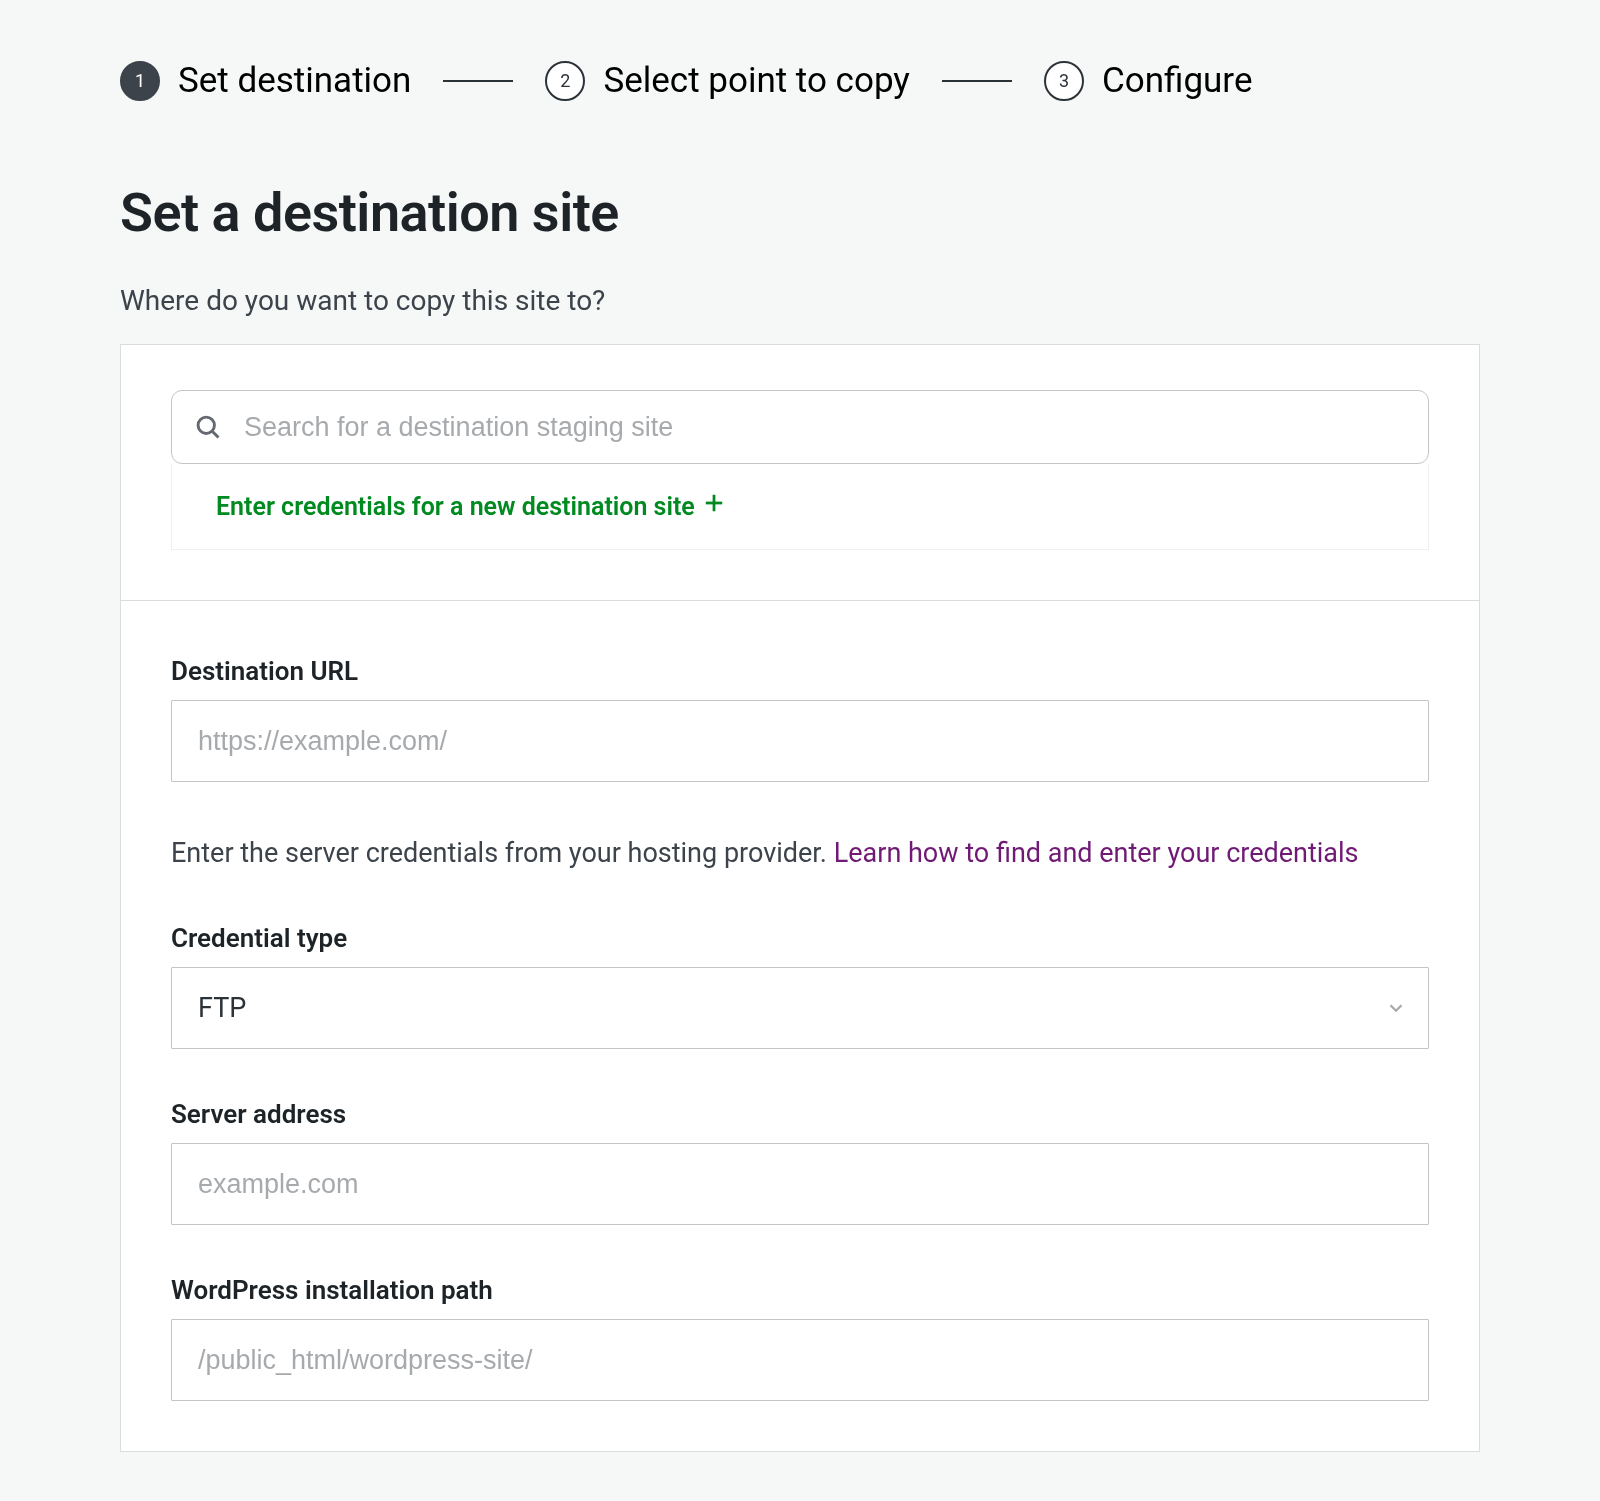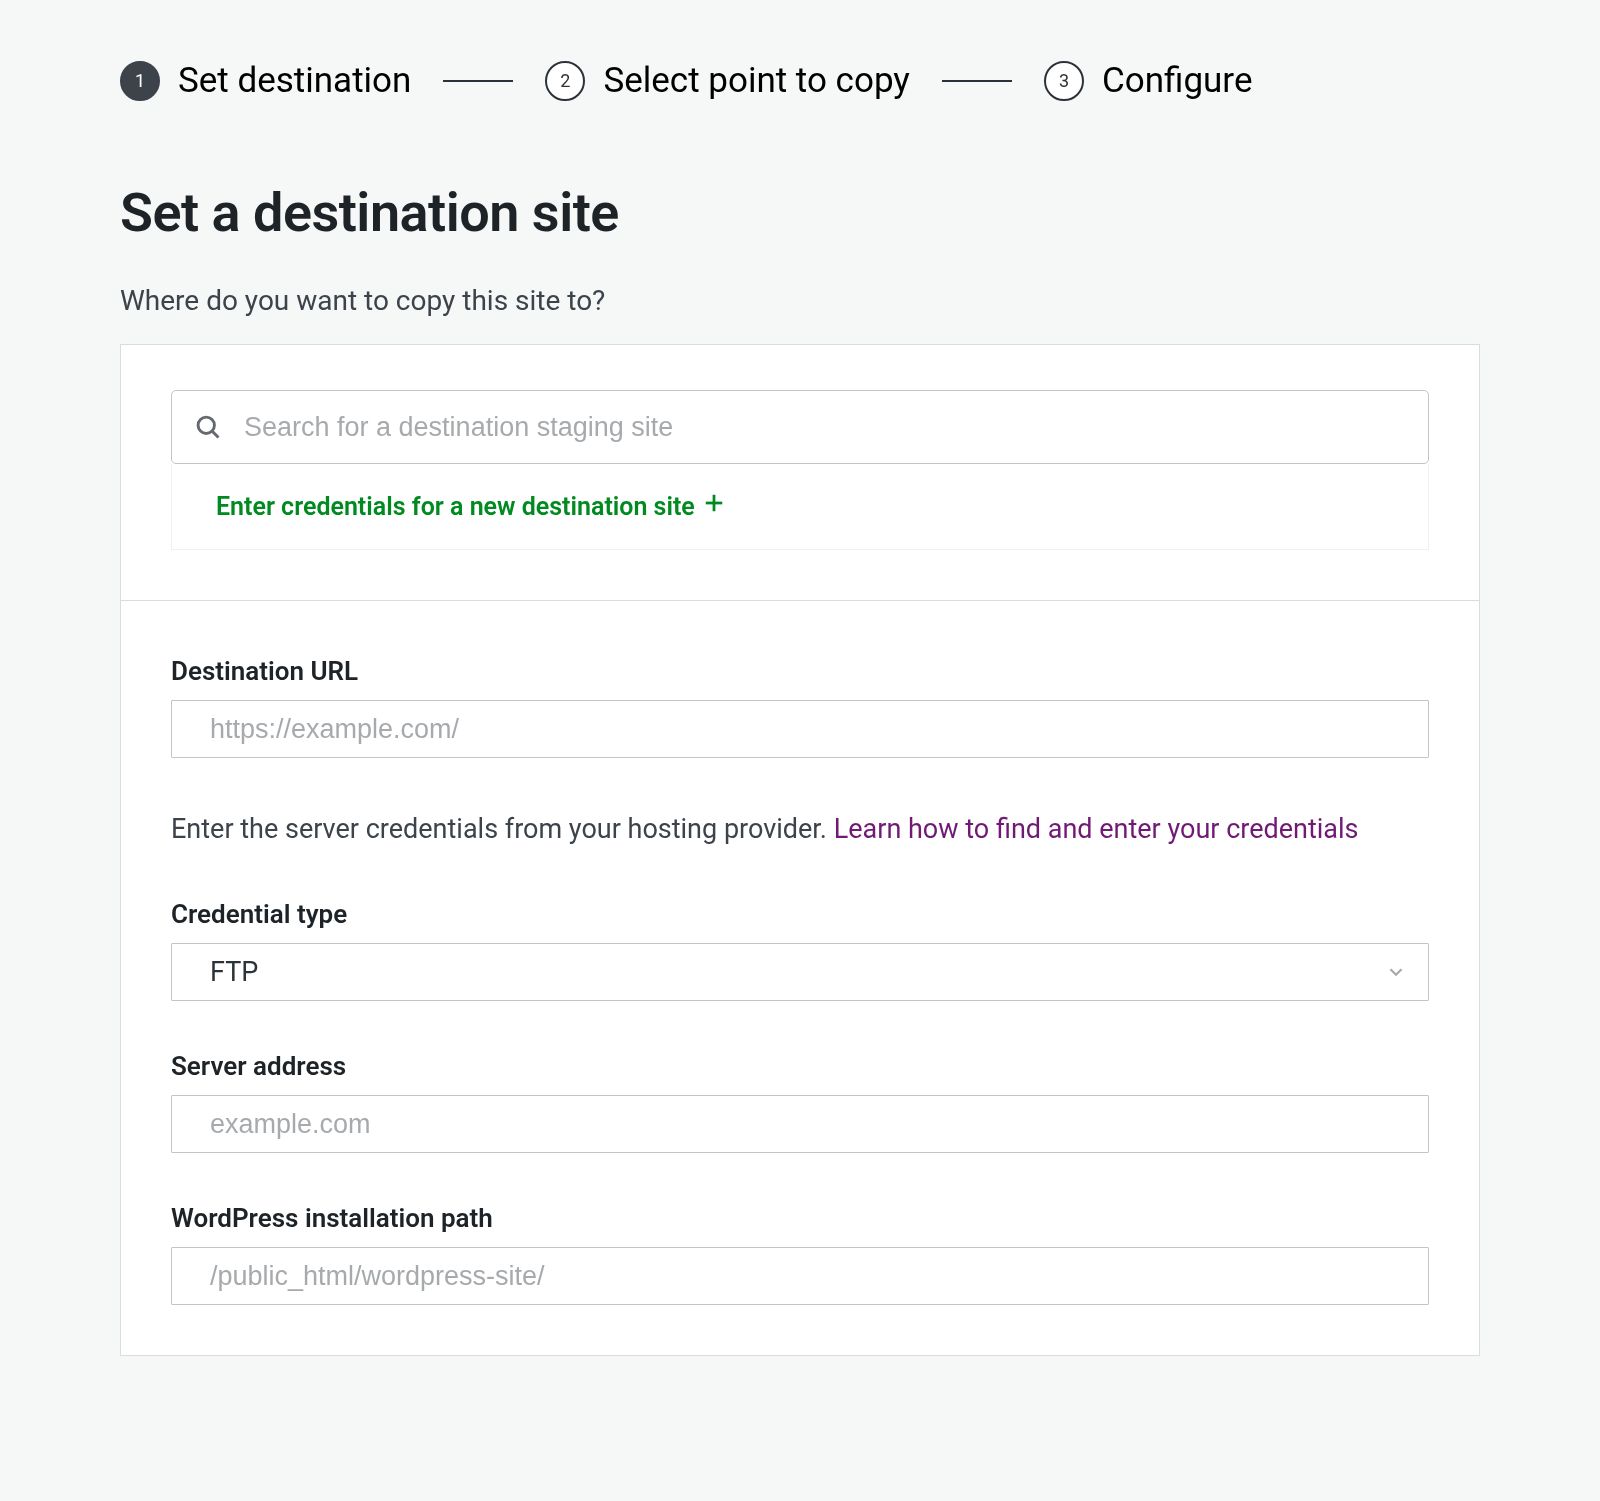--- a/index.html
+++ b/index.html
@@ -69,21 +69,21 @@
     border: 1px solid #dcdcde;
   }
   .search-section {
     padding: 45px 50px 50px 50px;
     border-bottom: 1px solid #dcdcde;
   }
   .search-box {
     display: flex;
     align-items: center;
     border: 1px solid #c3c4c7;
-    border-radius: 5px;
+    border-radius: 11px;
     height: 74px;
     padding: 0 22px;
     background: #fff;
   }
   .search-box input {
     border: none;
     outline: none;
     font-size: 27px;
     flex: 1;
     color: #2c3338;
@@ -132,25 +132,25 @@
   .port-col { width: 310px; flex-shrink: 0; }
   label.field-label {
     display: block;
     font-size: 26px;
     font-weight: 600;
     color: #1d2327;
     margin-bottom: 14px;
   }
   .text-input, .select-box {
     width: 100%;
-    height: 58px;
+    height: 82px;
     border: 1px solid #c3c4c7;
     border-radius: 1px;
     font-size: 27px;
-    padding: 0 38px;
+    padding: 0 26px;
     background: #fff;
     color: #2c3338;
     outline: none;
   }
   .text-input::placeholder { color: #a7aaad; }
   .helper-text {
     font-size: 27px;
     color: #3c434a;
     line-height: 1.6;
     margin-bottom: 48px;

